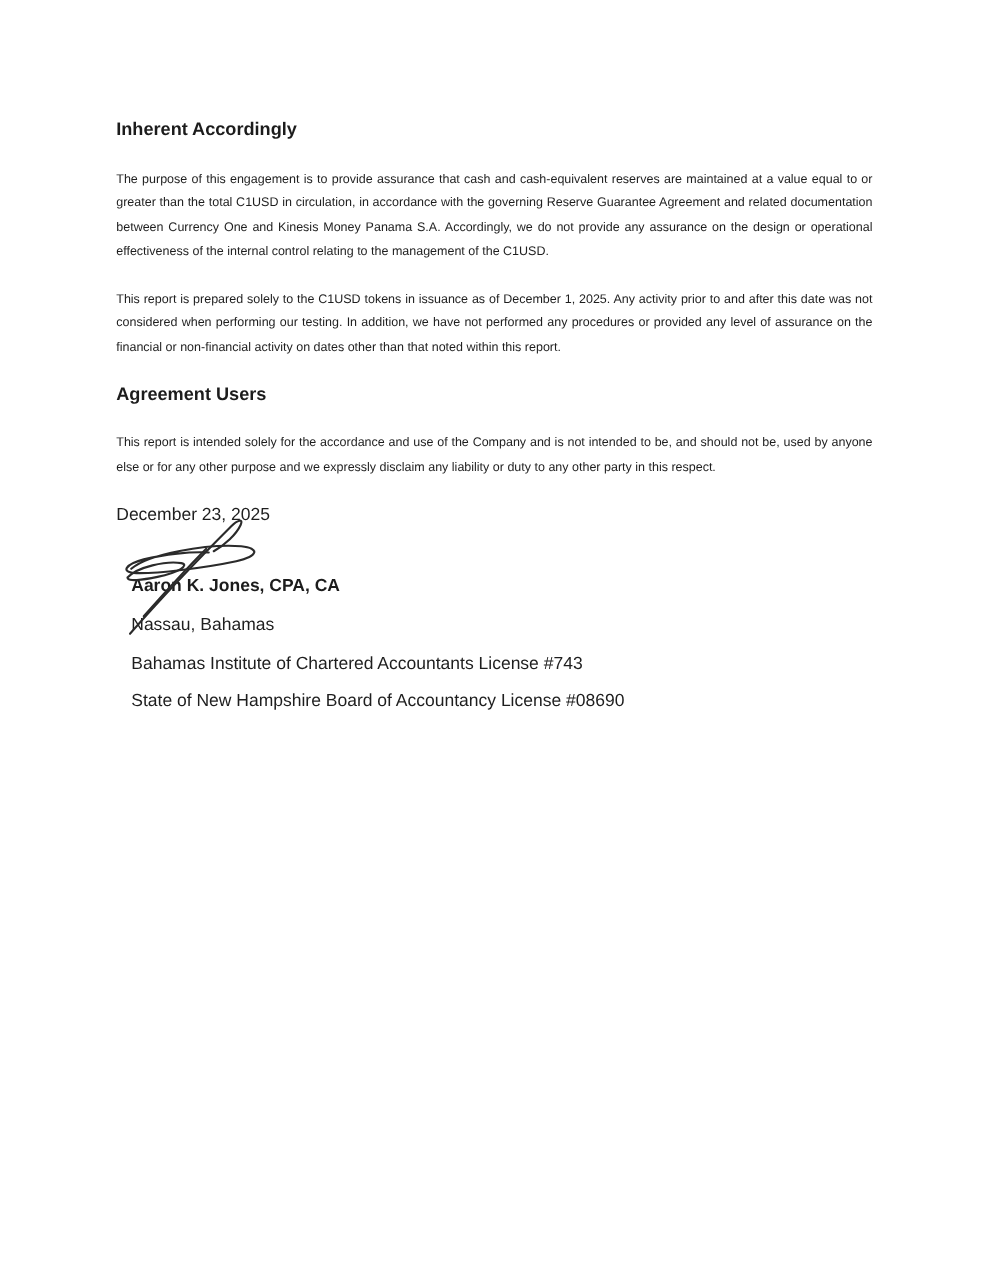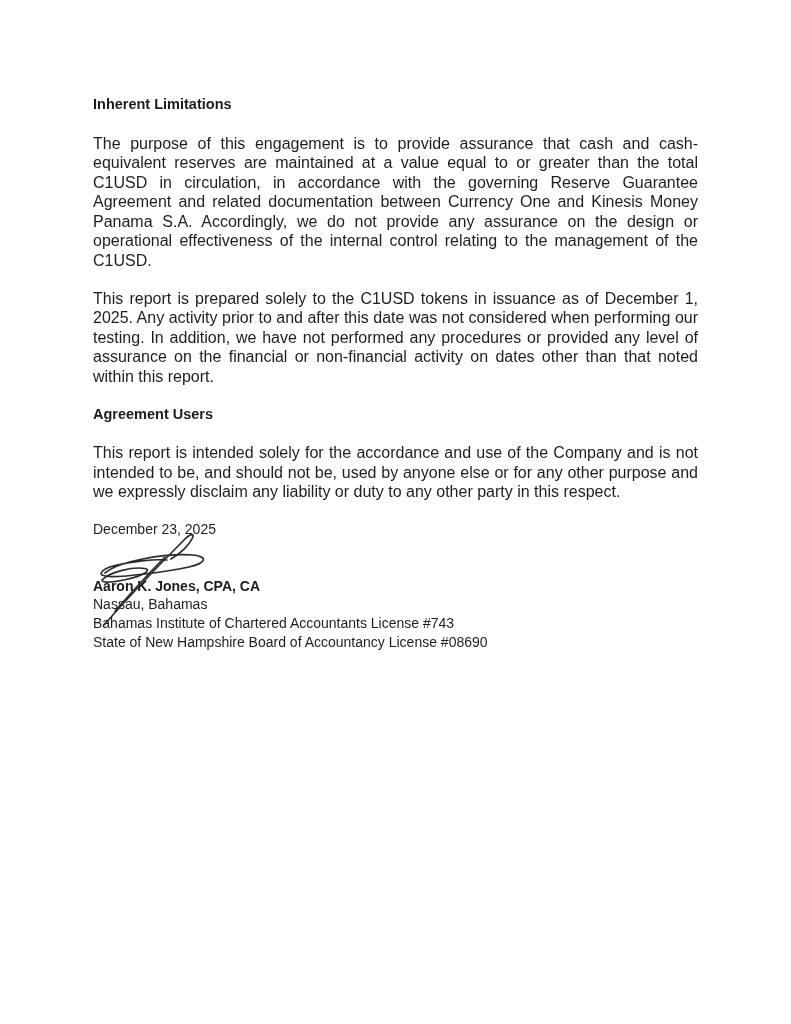--- a/index.html
+++ b/index.html
@@ -24,40 +24,40 @@
     background: #ffffff;
   }
   .doc-heading {
     font-size: 14.5px;
     font-weight: bold;
     line-height: 19.5px;
     margin: 0 0 19px 0;
     color: #1c1c1c;
   }
   .doc-paragraph {
-    font-size: 16px;
+    font-size: 10px;
     line-height: 19.6px;
     text-align: justify;
     margin: 0 0 18px 0;
     color: #1e1e1e;
   }
   .date-line {
     font-size: 14px;
     line-height: 19.6px;
     margin: 0;
     color: #1e1e1e;
   }
   .sig-block {
     position: relative;
     margin-top: 37px;
   }
   .sig-line {
     font-size: 14px;
     line-height: 18.8px;
-    margin: 0;
+    margin: 12px;
     color: #1e1e1e;
   }
   .sig-name {
     font-weight: bold;
     color: #1c1c1c;
   }
   .signature-svg {
     position: absolute;
     left: 0px;
     top: -50px;
@@ -72,21 +72,21 @@
     stroke-linecap: round;
     stroke-linejoin: round;
   }
 </style>
 </head>
 <body>
 
 <main class="page">
 
   <section>
-    <h2 class="doc-heading">Inherent Limitations</h2>
+    <h2 class="doc-heading">Inherent Accordingly</h2>
     <p class="doc-paragraph">The purpose of this engagement is to provide assurance that cash and cash-equivalent reserves are maintained at a value equal to or greater than the total C1USD in circulation, in accordance with the governing Reserve Guarantee Agreement and related documentation between Currency One and Kinesis Money Panama S.A. Accordingly, we do not provide any assurance on the design or operational effectiveness of the internal control relating to the management of the C1USD.</p>
     <p class="doc-paragraph">This report is prepared solely to the C1USD tokens in issuance as of December 1, 2025. Any activity prior to and after this date was not considered when performing our testing. In addition, we have not performed any procedures or provided any level of assurance on the financial or non-financial activity on dates other than that noted within this report.</p>
   </section>
 
   <section>
     <h2 class="doc-heading">Agreement Users</h2>
     <p class="doc-paragraph">This report is intended solely for the accordance and use of the Company and is not intended to be, and should not be, used by anyone else or for any other purpose and we expressly disclaim any liability or duty to any other party in this respect.</p>
   </section>
 
   <p class="date-line">December 23, 2025</p>

